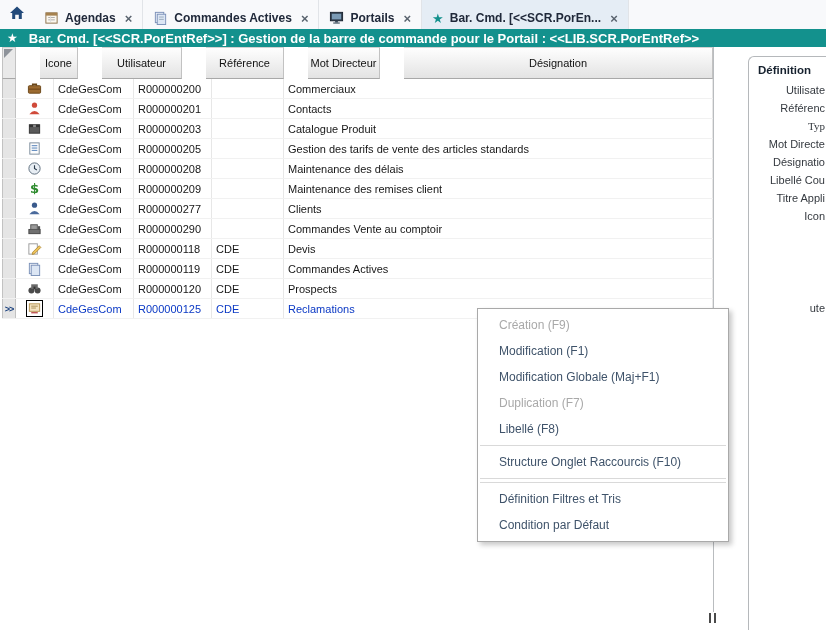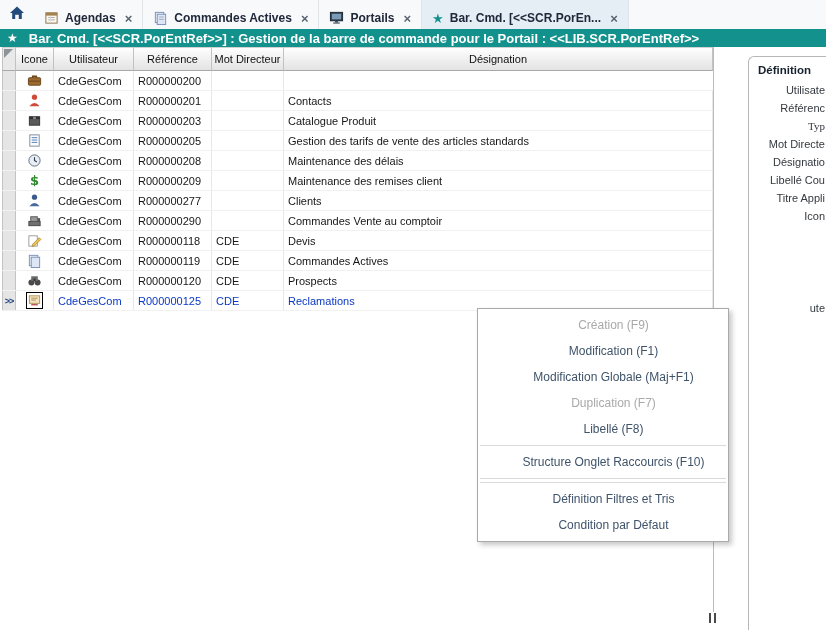--- a/index.html
+++ b/index.html
@@ -29,21 +29,21 @@
   
   .tealbar {
     position: absolute; left: 0; top: 29px; width: 826px; height: 18px;
     background: #13918d; display: flex; align-items: center;
   }
   .tealbar .star { color: #ffffff; font-size: 12px; line-height: 12px; margin: 0 11px 0 7px; }
   .tealbar .title { color: #ffffff; font-size: 13px; font-weight: bold; white-space: nowrap; }
 
   
   .grid { position: absolute; left: 2px; top: 47px; width: 711px; background: #fff; }
-  .grid-header { display: flex; height: 24px; }
+  .grid-header { display: flex; height: 32px; gap: 24px; }
   .hcell {
     background: linear-gradient(#fefefe, #e3e3e3);
     border-right: 1px solid #c2c2c2; border-bottom: 1px solid #a8a8a8; border-top: 1px solid #d2d2d2;
     font-size: 11px; color: #101010; display: flex; align-items: center; justify-content: center;
     overflow: hidden; white-space: nowrap;
   }
   .hcell.w-sel { justify-content: flex-start; align-items: flex-start; border-left: 1px solid #c2c2c2; background: #e9e9e9; }
   .w-sel  { width: 14px;  flex: none; }
   .w-icon { width: 38px;  flex: none; }
   .w-user { width: 80px;  flex: none; }
@@ -83,21 +83,21 @@
   .lbl-0 { top: 84px; }  .lbl-1 { top: 102px; } .lbl-2 { top: 120px; font-family: Liberation Serif, serif; }
   .lbl-3 { top: 138px; } .lbl-4 { top: 156px; } .lbl-5 { top: 174px; }
   .lbl-6 { top: 192px; } .lbl-7 { top: 210px; } .lbl-8 { top: 302px; }
 
   
   .ctx {
     position: absolute; left: 477px; top: 308px; width: 252px;
     background: #fff; border: 1px solid #a9a9a9; padding: 3px 0;
     box-shadow: 3px 3px 5px rgba(0,0,0,.22);
   }
-  .mi { height: 26px; line-height: 26px; padding-left: 21px; font-size: 12px; color: #3f536a; white-space: nowrap; text-align: center; }
+  .mi { height: 26px; line-height: 26px; padding-left: 21px; font-size: 12px; color: #3f536a; white-space: nowrap; }
   .mi.disabled { color: #a9a9a9; }
   .mi.hl {
     background: linear-gradient(#b9dcb2, #90c98a);
     border: 1px solid #71a96e; border-radius: 2px;
     margin: 0 1px; line-height: 24px;
   }
   .sep { height: 1px; background: #d9d9d9; margin: 3px 2px; }
 </style>
 </head>
 <body>
@@ -180,20 +180,21 @@
               <svg viewBox="0 0 16 16" width="15" height="15">
                 <rect x="1.5" y="5" width="13" height="8" rx="1" fill="#9c6b31" stroke="#6b4618"></rect>
                 <path d="M6 5 V3.5 h4 V5" fill="none" stroke="#6b4618" stroke-width="1.5"></path>
                 <rect x="1.5" y="8" width="13" height="1.5" fill="#7a4f1f"></rect>
               </svg>
             </span>
           </div>
           <div class="cell text w-user">CdeGesCom</div>
           <div class="cell text w-ref">R000000200</div>
           <div class="cell text w-key"></div>
+          <div class="cell text w-des">Commerciaux</div>
         </div>
         <div class="grow">
           <div class="cell sel w-sel"></div>
           <div class="cell iconc w-icon">
             <span class="icon-box">
               <svg viewBox="0 0 16 16" width="15" height="15">
                 <circle cx="8" cy="4.5" r="2.8" fill="#d04a3a"></circle>
                 <path d="M2.5 14 Q8 7.5 13.5 14 Z" fill="#d04a3a"></path>
               </svg>
             </span>

